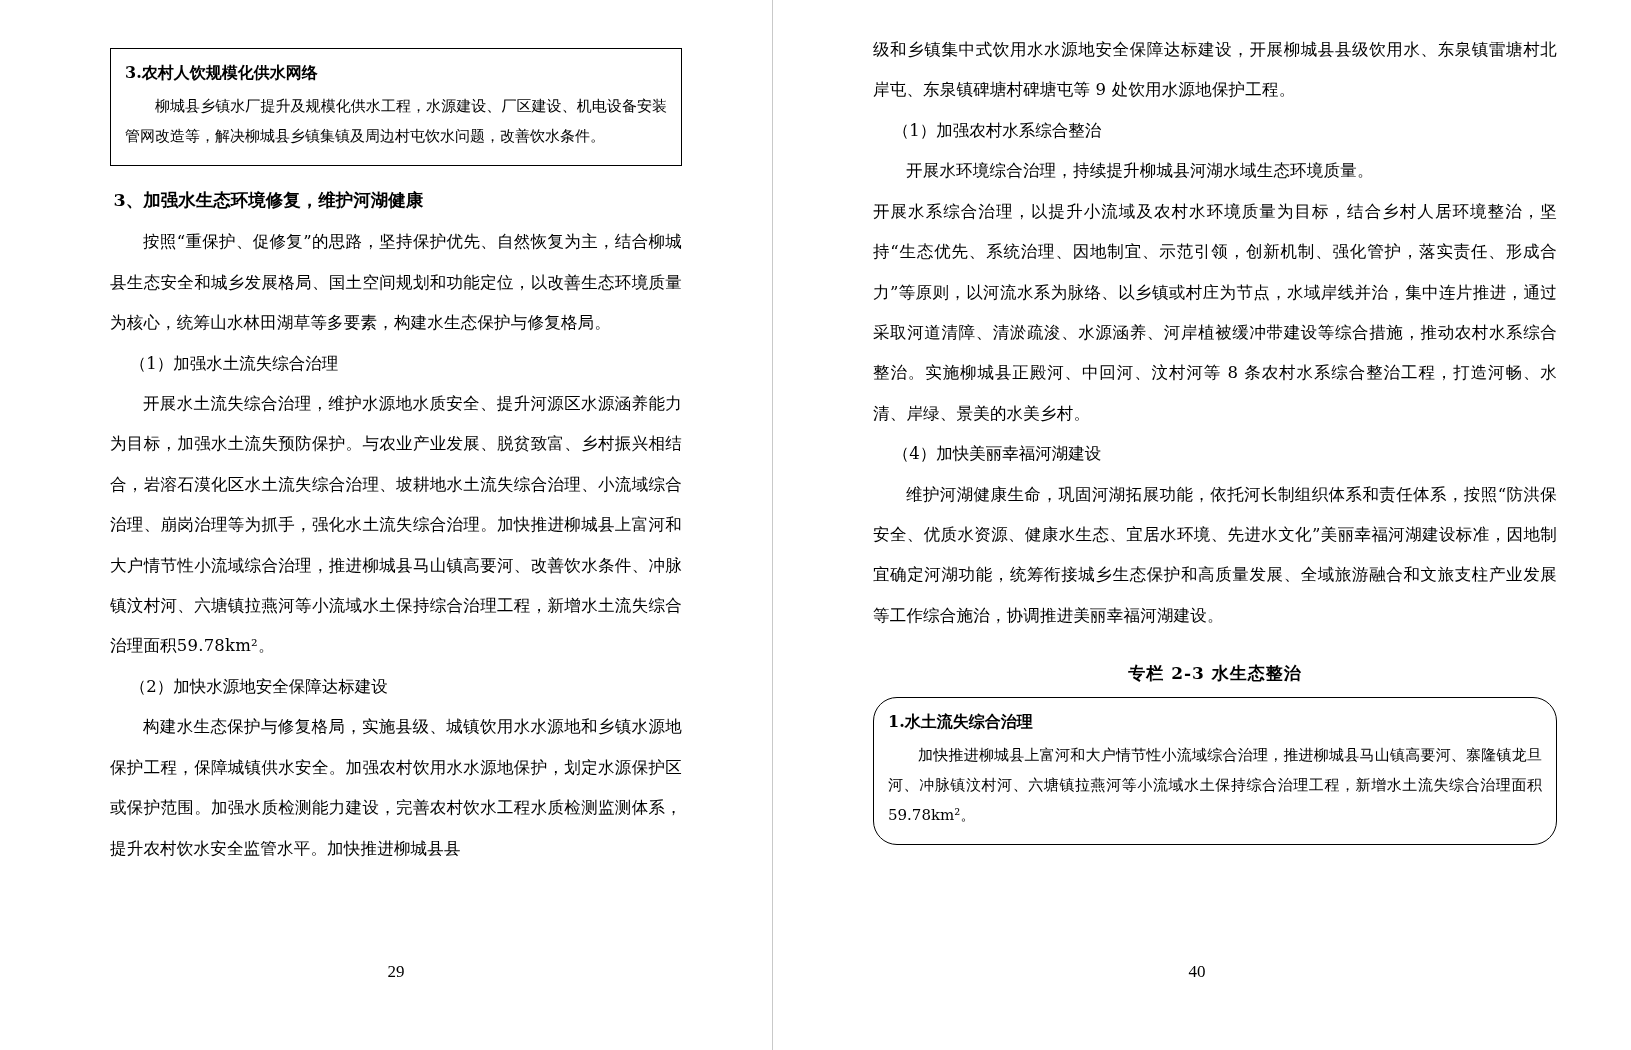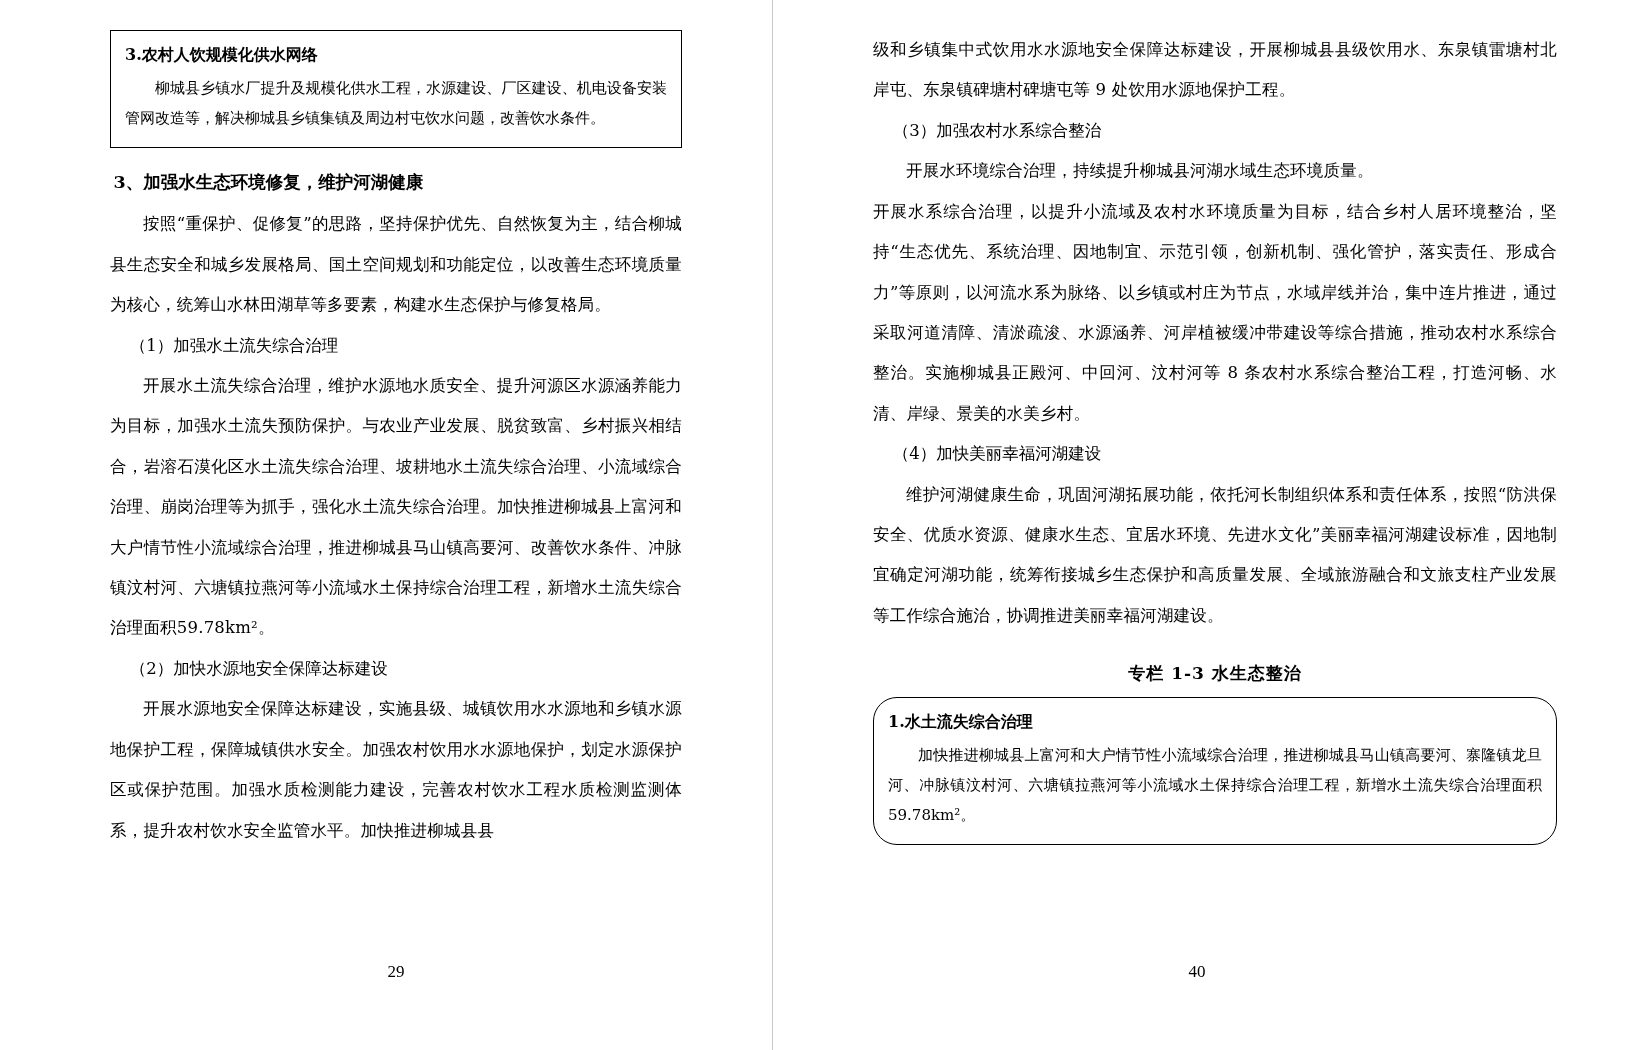--- a/index.html
+++ b/index.html
@@ -87,20 +87,21 @@
   }
   .box-body {
     font-size: 15px;
     line-height: 2.0;
     text-align: justify;
     text-justify: inter-ideograph;
     text-indent: 2em;
     margin: 0;
   }
   .box-left {
+    margin-top: 18px;
   }
   .box-right {
     margin-top: 12px;
     border-radius: 24px;
   }
 
   .page-number {
     position: absolute;
     bottom: 68px;
     left: 0;
@@ -127,42 +128,42 @@
     <div class="heading-num">3、加强水生态环境修复，维护河湖健康</div>
 
     <p class="para indent">按照“重保护、促修复”的思路，坚持保护优先、自然恢复为主，结合柳城县生态安全和城乡发展格局、国土空间规划和功能定位，以改善生态环境质量为核心，统筹山水林田湖草等多要素，构建水生态保护与修复格局。</p>
 
     <p class="subhead">（1）加强水土流失综合治理</p>
 
     <p class="para indent">开展水土流失综合治理，维护水源地水质安全、提升河源区水源涵养能力为目标，加强水土流失预防保护。与农业产业发展、脱贫致富、乡村振兴相结合，岩溶石漠化区水土流失综合治理、坡耕地水土流失综合治理、小流域综合治理、崩岗治理等为抓手，强化水土流失综合治理。加快推进柳城县上富河和大户情节性小流域综合治理，推进柳城县马山镇高要河、改善饮水条件、冲脉镇汶村河、六塘镇拉燕河等小流域水土保持综合治理工程，新增水土流失综合治理面积59.78km²。</p>
 
     <p class="subhead">（2）加快水源地安全保障达标建设</p>
 
-    <p class="para indent">开展水源地安全保障达标建设，实施县级、城镇饮用水水源地和乡镇水源地保护工程，保障城镇供水安全。加强农村饮用水水源地保护，划定水源保护区或保护范围。加强水质检测能力建设，完善农村饮水工程水质检测监测体系，提升农村饮水安全监管水平。加快推进柳城县县</p>
+    <p class="para indent">构建水生态保护与修复格局，实施县级、城镇饮用水水源地和乡镇水源地保护工程，保障城镇供水安全。加强农村饮用水水源地保护，划定水源保护区或保护范围。加强水质检测能力建设，完善农村饮水工程水质检测监测体系，提升农村饮水安全监管水平。加快推进柳城县县</p>
 
     <div class="page-number">29</div>
   </div>
 
   <div class="page-divider"></div>
 
   <div class="page page-right">
 
     <p class="para">级和乡镇集中式饮用水水源地安全保障达标建设，开展柳城县县级饮用水、东泉镇雷塘村北岸屯、东泉镇碑塘村碑塘屯等 9 处饮用水源地保护工程。</p>
 
-    <p class="subhead">（3）加强农村水系综合整治</p>
+    <p class="subhead">（1）加强农村水系综合整治</p>
 
     <p class="para indent">开展水环境综合治理，持续提升柳城县河湖水域生态环境质量。</p>
 
     <p class="para">开展水系综合治理，以提升小流域及农村水环境质量为目标，结合乡村人居环境整治，坚持“生态优先、系统治理、因地制宜、示范引领，创新机制、强化管护，落实责任、形成合力”等原则，以河流水系为脉络、以乡镇或村庄为节点，水域岸线并治，集中连片推进，通过采取河道清障、清淤疏浚、水源涵养、河岸植被缓冲带建设等综合措施，推动农村水系综合整治。实施柳城县正殿河、中回河、汶村河等 8 条农村水系综合整治工程，打造河畅、水清、岸绿、景美的水美乡村。</p>
 
     <p class="subhead">（4）加快美丽幸福河湖建设</p>
 
     <p class="para indent">维护河湖健康生命，巩固河湖拓展功能，依托河长制组织体系和责任体系，按照“防洪保安全、优质水资源、健康水生态、宜居水环境、先进水文化”美丽幸福河湖建设标准，因地制宜确定河湖功能，统筹衔接城乡生态保护和高质量发展、全域旅游融合和文旅支柱产业发展等工作综合施治，协调推进美丽幸福河湖建设。</p>
 
-    <div class="colhead">专栏 1-3 水生态整治</div>
+    <div class="colhead">专栏 2-3 水生态整治</div>
 
     <div class="box box-right">
       <div class="box-title">1.水土流失综合治理</div>
       <div class="box-body">加快推进柳城县上富河和大户情节性小流域综合治理，推进柳城县马山镇高要河、寨隆镇龙旦河、冲脉镇汶村河、六塘镇拉燕河等小流域水土保持综合治理工程，新增水土流失综合治理面积 59.78km²。</div>
     </div>
 
     <div class="page-number">40</div>
   </div>
 
 </div>

